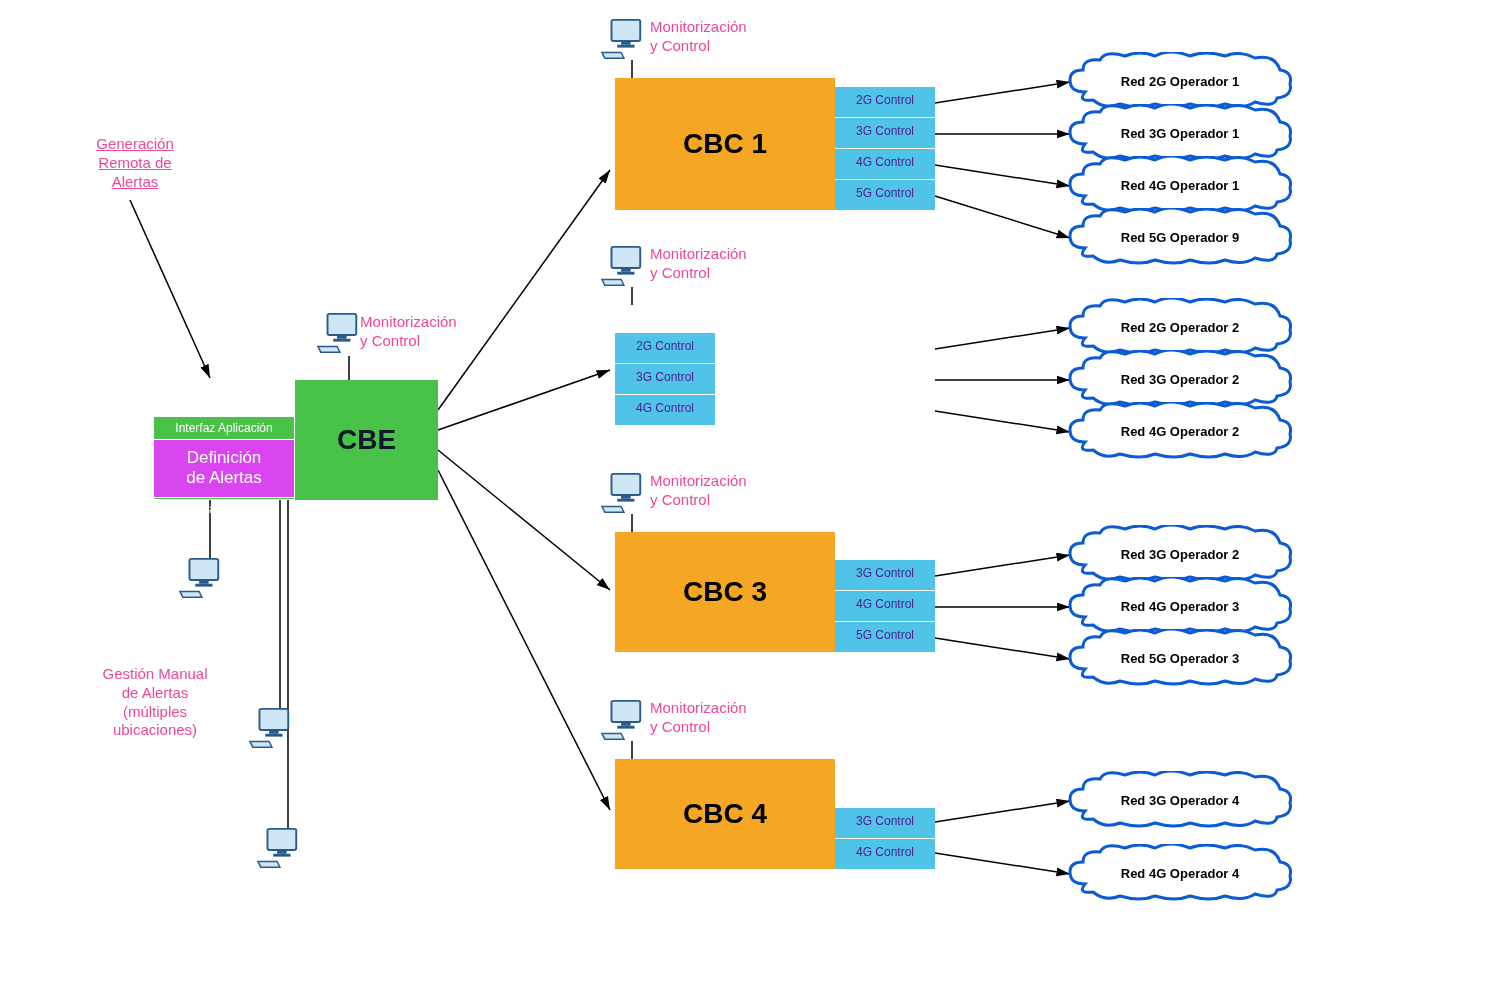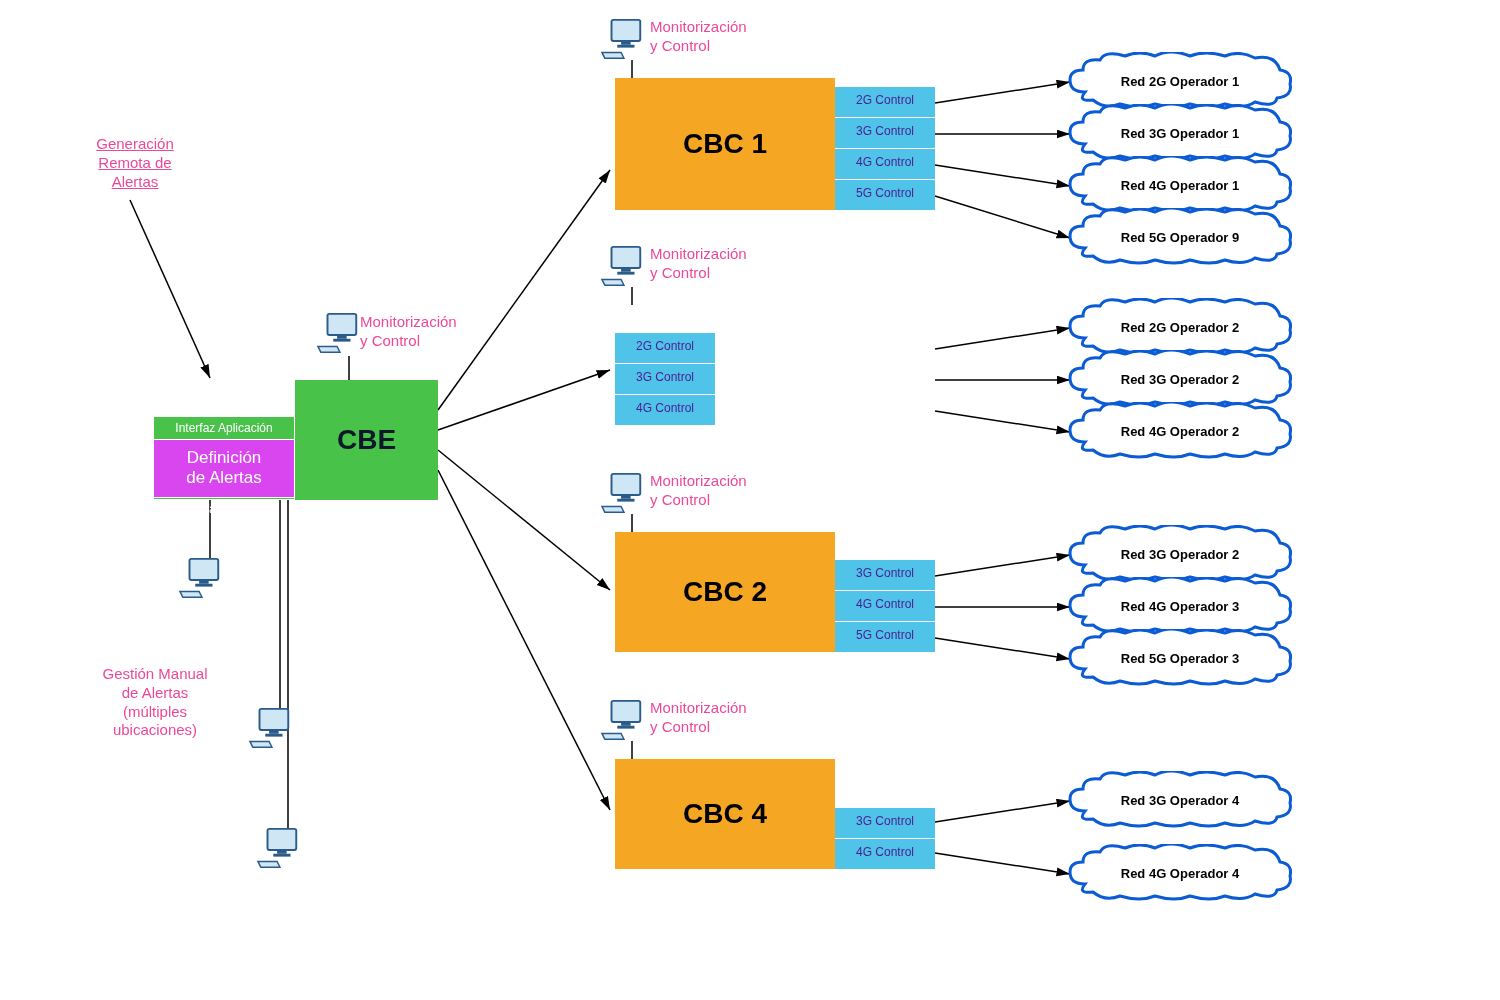--- a/index.html
+++ b/index.html
@@ -310,21 +310,21 @@
 <div class="pc" style="left:600px; top:470px;">
   <svg viewBox="0 0 48 48">
       <rect x="12" y="4" width="30" height="22" rx="2" fill="#cfe6f5" stroke="#2a5b8a" stroke-width="2"></rect>
       <rect x="22" y="26" width="10" height="4" fill="#2a5b8a"></rect>
       <rect x="18" y="30" width="18" height="3" fill="#2a5b8a"></rect>
       <path d="M2,38 L22,38 L25,44 L5,44 Z" fill="#cfe6f5" stroke="#2a5b8a" stroke-width="1.5"></path>
     </svg>
 </div>
 <div class="label small-label" style="left:650px; top:472px; width:130px; text-align:left;">Monitorización<br>y Control</div>
 <div class="cbc" style="left:615px; top:532px; height:120px;">
-  <div class="cbc-main">CBC 2</div>
+  <div class="cbc-main">CBC 3</div>
   <div class="cbc-side">
     <div class="ctrl">3G Control</div>
     <div class="ctrl">4G Control</div>
     <div class="ctrl">5G Control</div>
   </div>
 </div>
 <div class="cloud" style="left:1070px; top:530px;">
     <svg viewBox="0 0 230 60">
       <use href="#cloudpath" fill="#fff" stroke="#0a5bd4" stroke-width="3"></use>
     </svg>

